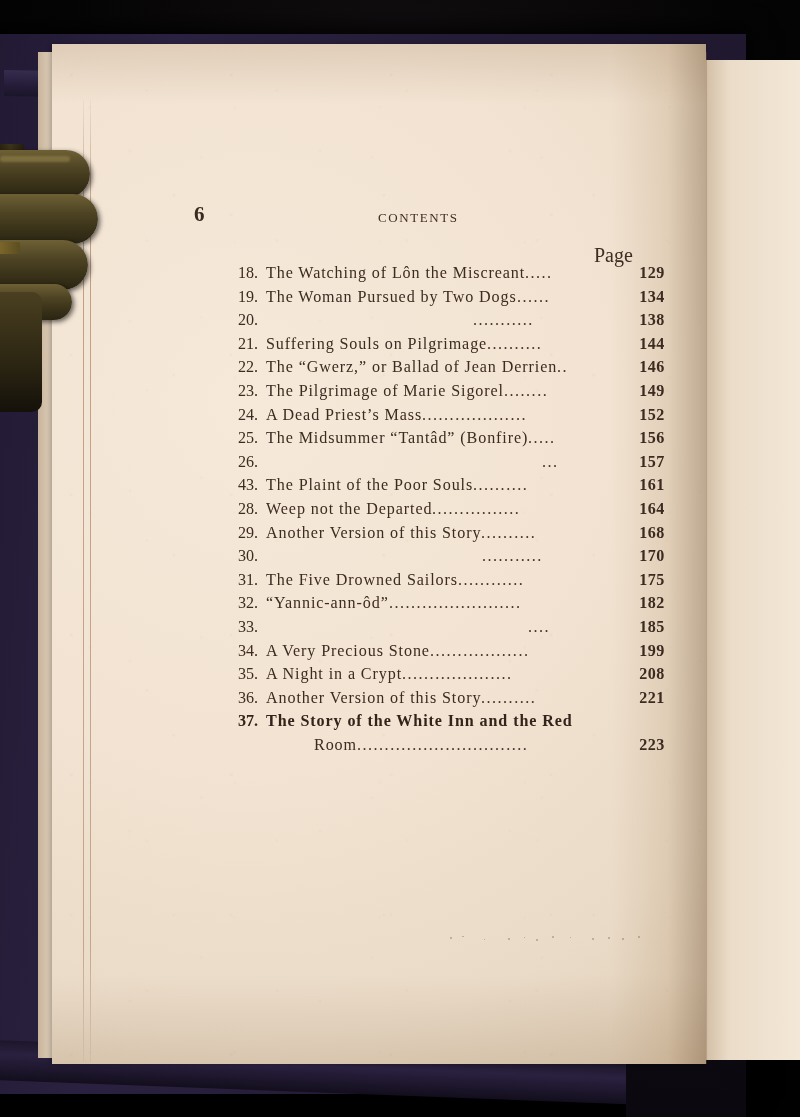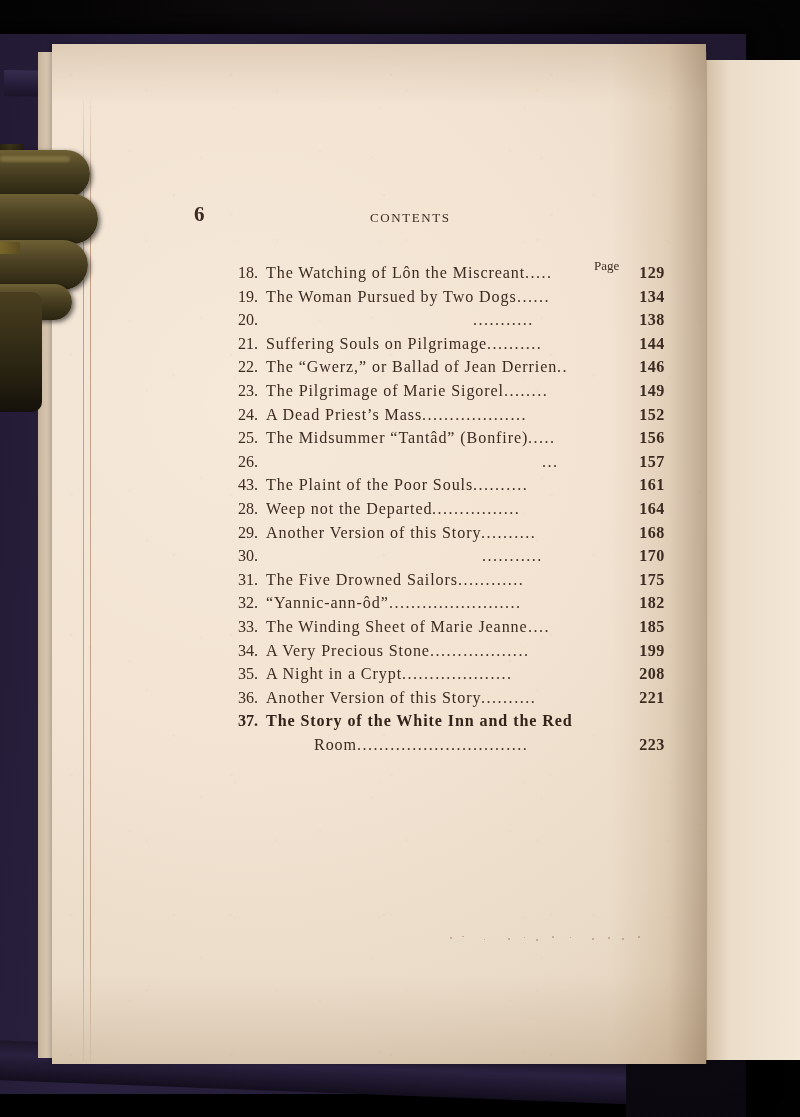--- a/index.html
+++ b/index.html
@@ -233,39 +233,38 @@
     position: absolute;
     left: 142px;
     top: 0;
     font-size: 21px;
     font-weight: 700;
     color: #3a2a20;
     letter-spacing: 0.5px;
   }
   .contents-title {
     position: absolute;
-    left: 318px;
+    left: 326px;
     top: 4px;
     font-size: 18.5px;
     color: #3d2c22;
     letter-spacing: 1.6px;
     font-variant: small-caps;
     text-transform: lowercase;
   }
   .contents-title::first-letter { font-size: 1em; }
 
   .page-col-label {
     position: absolute;
     left: 542px;
     top: 200px;
     width: 70px;
-    font-size: 13px;
+    font-size: 20px;
     color: #3d2c22;
     text-align: left;
-    margin-top: 14px;
   }
 
   .toc {
     position: absolute;
     left: 0;
     top: 220px;
     width: 658px;
   }
   .toc-row {
     position: relative;
@@ -440,21 +439,20 @@
             <span class="toc-dots" style="left: 406px;">............</span>
           </div>
           <div class="toc-row">
             <span class="toc-num">32.</span>
             <span class="toc-title">“Yannic-ann-ôd”</span>
             <span class="toc-page">182</span>
             <span class="toc-dots" style="left: 337px;">........................</span>
           </div>
           <div class="toc-row">
             <span class="toc-num">33.</span>
-            <span class="toc-title">The Winding Sheet of Marie Jeanne</span>
             <span class="toc-page">185</span>
             <span class="toc-dots" style="left: 476px;">....</span>
           </div>
           <div class="toc-row">
             <span class="toc-num">34.</span>
             <span class="toc-title">A Very Precious Stone</span>
             <span class="toc-page">199</span>
             <span class="toc-dots" style="left: 378px;">..................</span>
           </div>
           <div class="toc-row">

